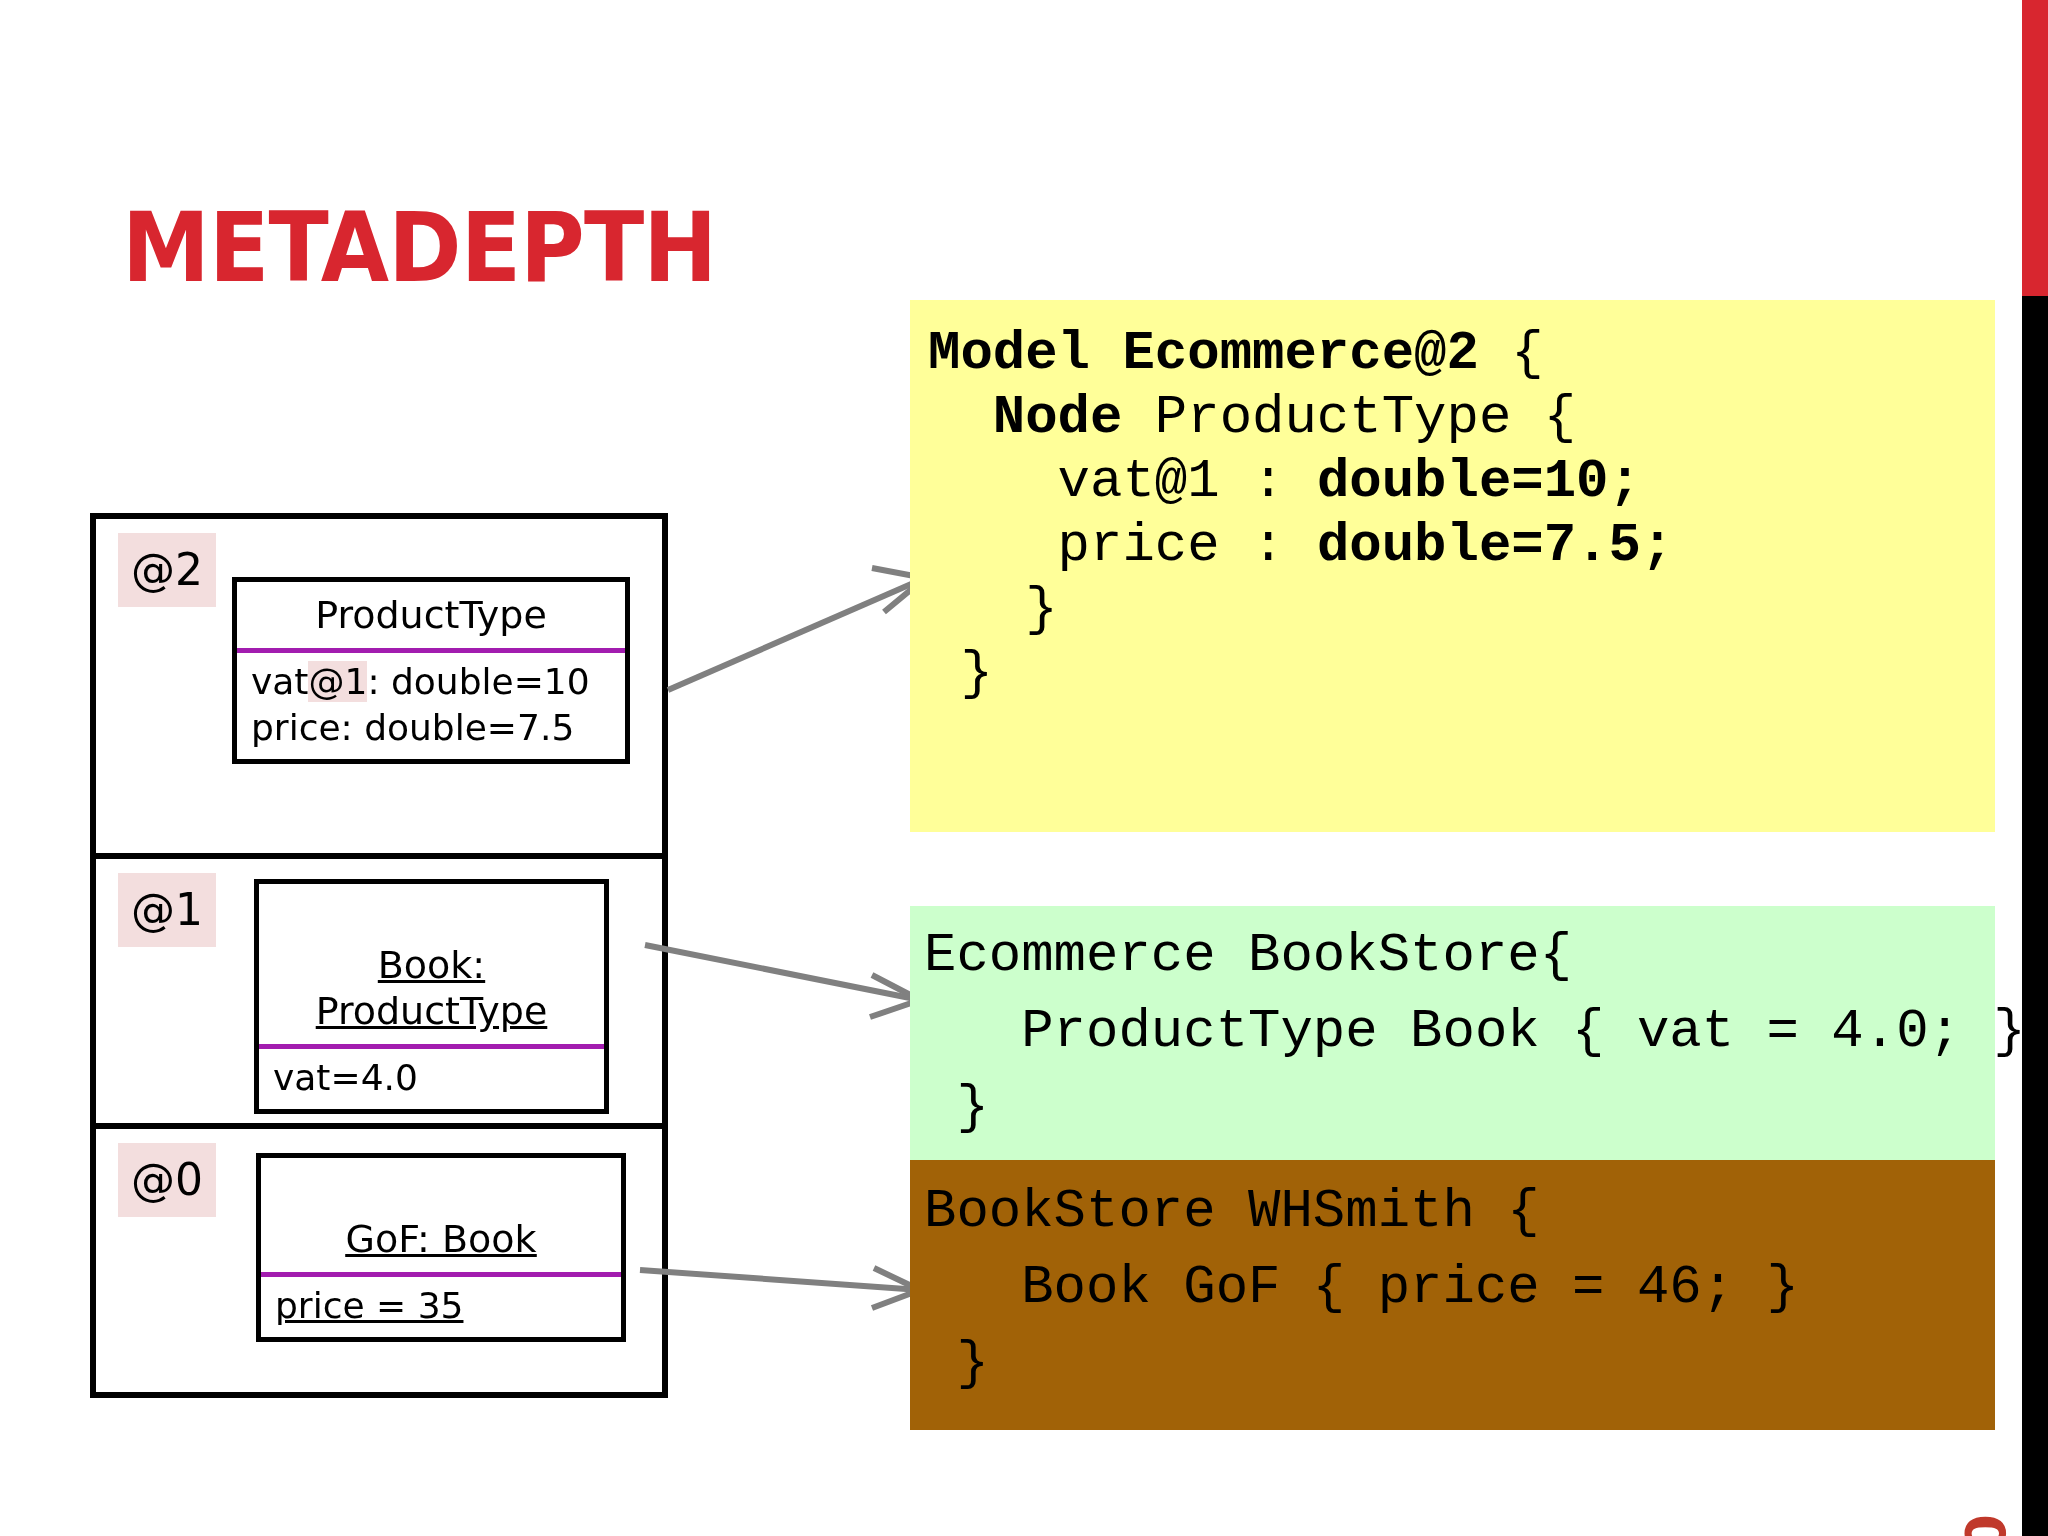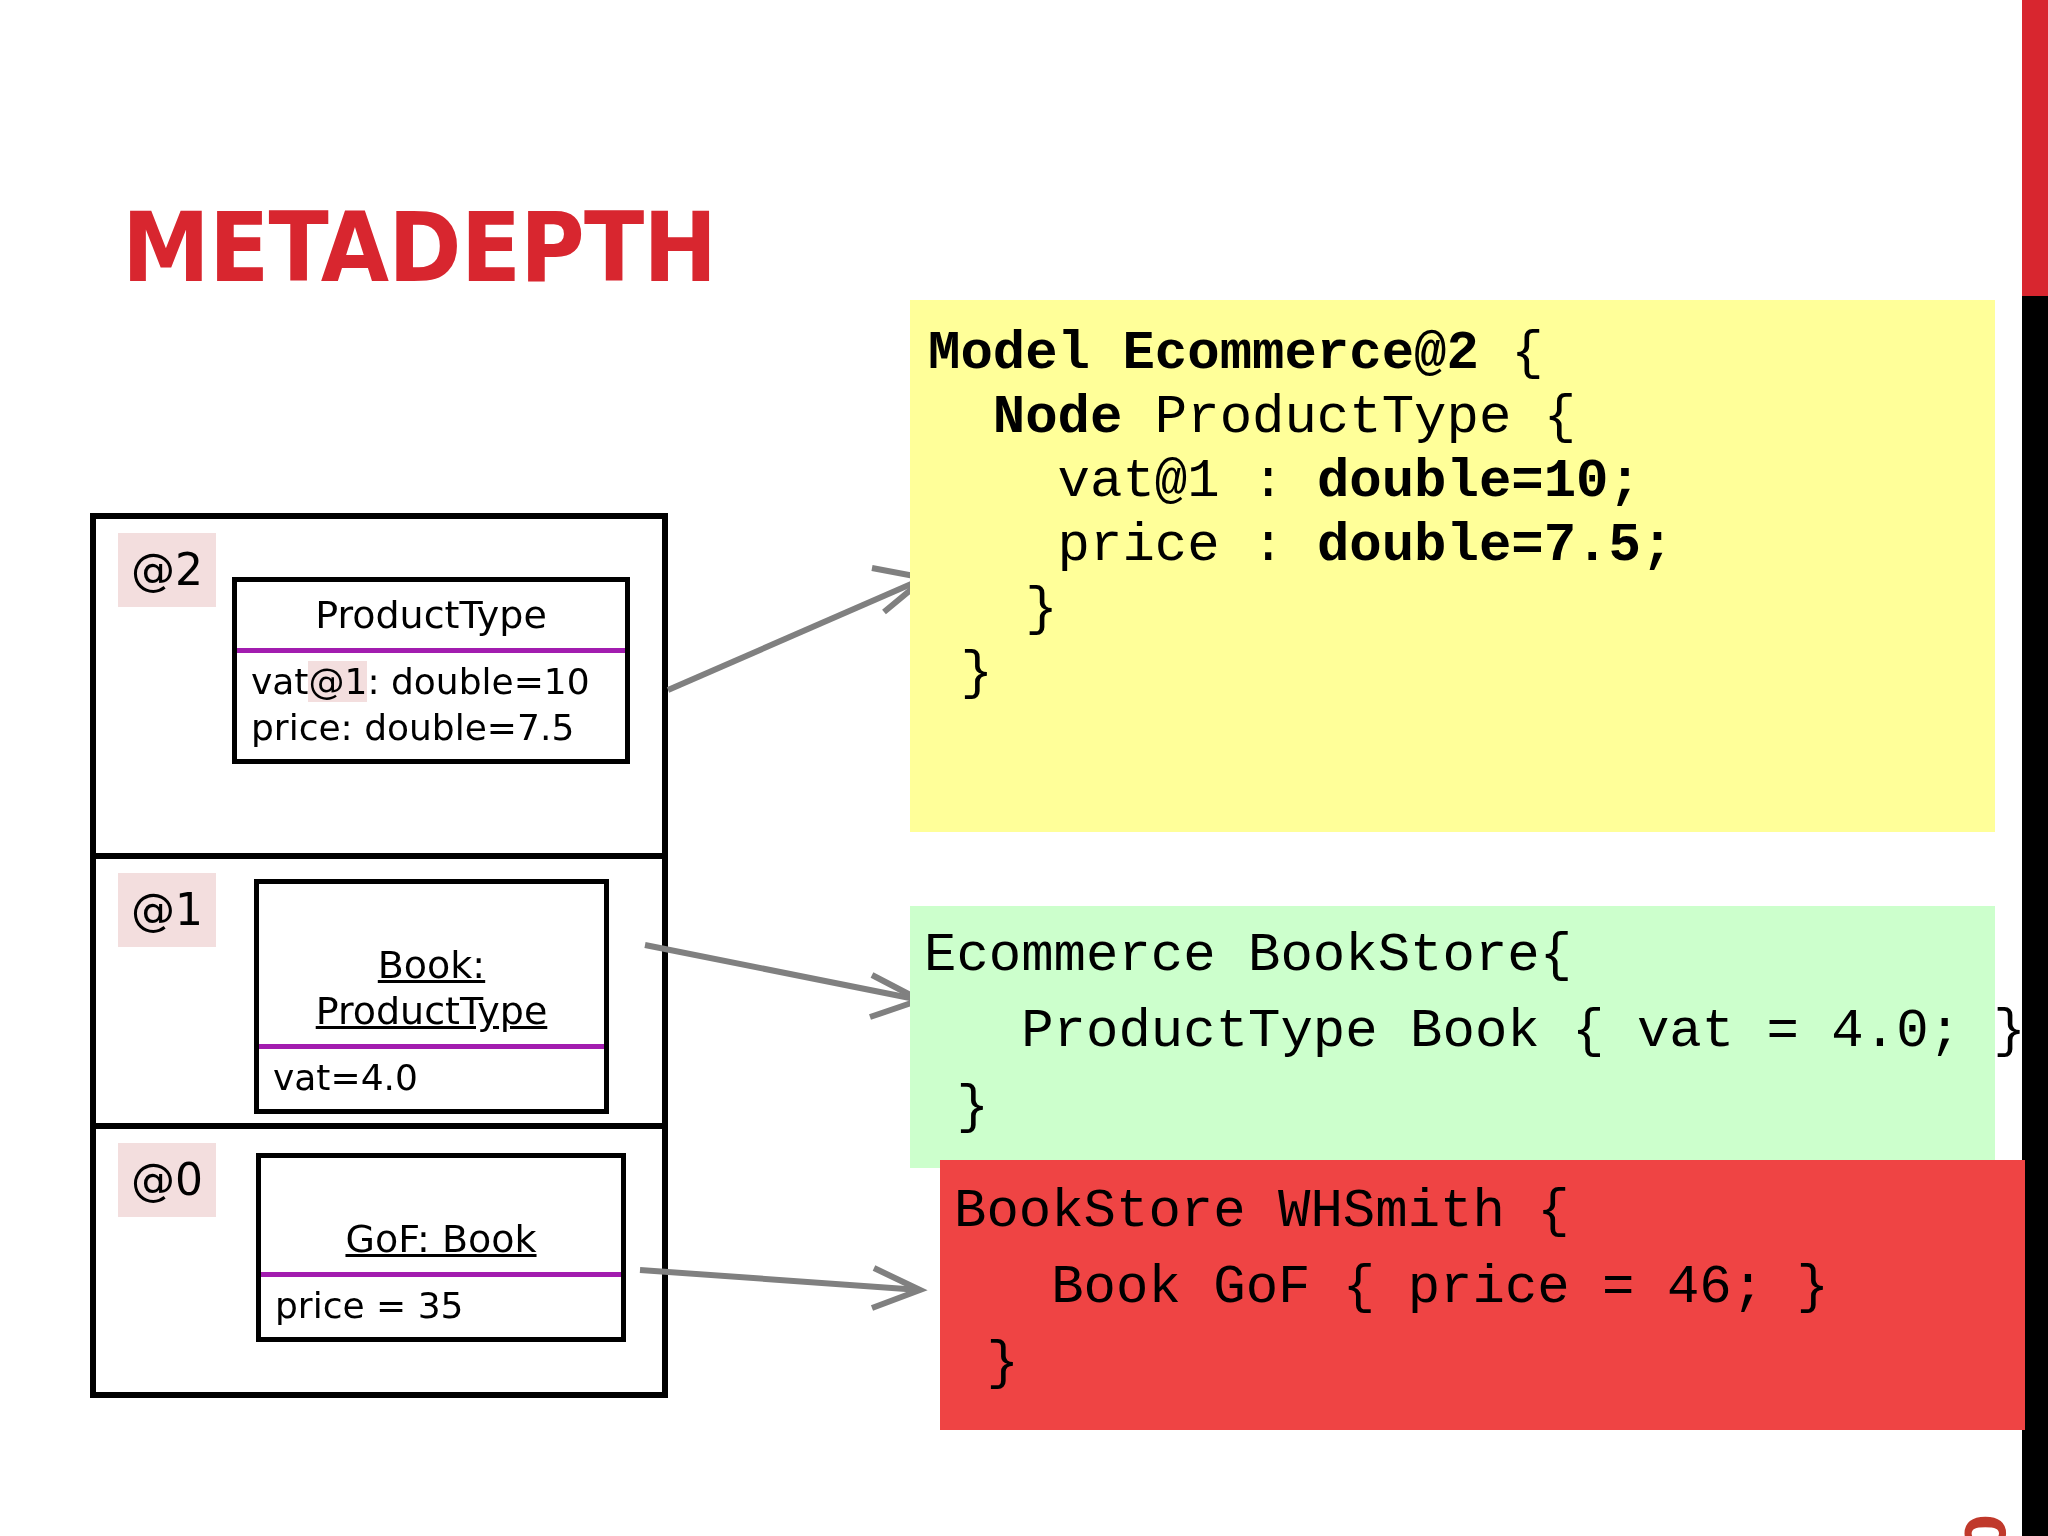--- a/index.html
+++ b/index.html
@@ -118,21 +118,21 @@
     font-size: 36px;
     line-height: 46px;
     color: #000;
     font-family: "DejaVu Sans", sans-serif;
   }
   .uml-attrs div { white-space: nowrap; }
   .hl-at1 { background: #F3DEDE; }
 
   #box-producttype { left: 136px; top: 58px; width: 398px; }
   #box-book        { left: 158px; top: 20px; width: 355px; }
-  #box-gof         { left: 160px; top: 24px; width: 370px; }
+  #box-gof         { left: 160px; top: 24px; width: 370px; text-decoration: underline; }
 
   
   .code-box {
     position: absolute;
     color: #000;
     font-family: Liberation Mono, monospace;
     white-space: pre;
   }
   #code-yellow {
     left: 910px; top: 300px; width: 1085px; height: 532px;
@@ -221,15 +221,15 @@
     <path d="M 645 945 L 920 1000"></path>
     <path d="M 872 975 L 920 1000 L 870 1017"></path>
 
     <path d="M 640 1270 L 920 1290"></path>
     <path d="M 874 1268 L 920 1290 L 872 1308"></path>
   </g>
 </svg>
 
 <div class="code-box" id="code-yellow" style="background: rgb(255, 255, 153);"><span class="code-line"><span class="b">Model Ecommerce@2</span><span> {</span></span><span class="code-line"><span>  </span><span class="b">Node</span><span> ProductType {</span></span><span class="code-line"><span>    vat@1 : </span><span class="b">double=10;</span></span><span class="code-line"><span>    price : </span><span class="b">double=7.5;</span></span><span class="code-line"><span>   }</span></span><span class="code-line"><span> }</span></span></div>
 <div class="code-box" id="code-green" style="background: rgb(204, 255, 204);"><span class="code-line"><span>Ecommerce BookStore{</span></span><span class="code-line"><span>   ProductType Book { vat = 4.0; }</span></span><span class="code-line"><span> }</span></span></div>
-<div class="code-box" id="code-cyan" style="background: #ef4444; margin-left: 30px;"><span class="code-line"><span>BookStore WHSmith {</span></span><span class="code-line"><span>   Book GoF { price = 46; }</span></span><span class="code-line"><span> }</span></span></div>
+<div class="code-box" id="code-cyan" style="background: #a16207;"><span class="code-line"><span>BookStore WHSmith {</span></span><span class="code-line"><span>   Book GoF { price = 46; }</span></span><span class="code-line"><span> }</span></span></div>
 
 <div id="page-number">40</div>
 
 </body></html>

